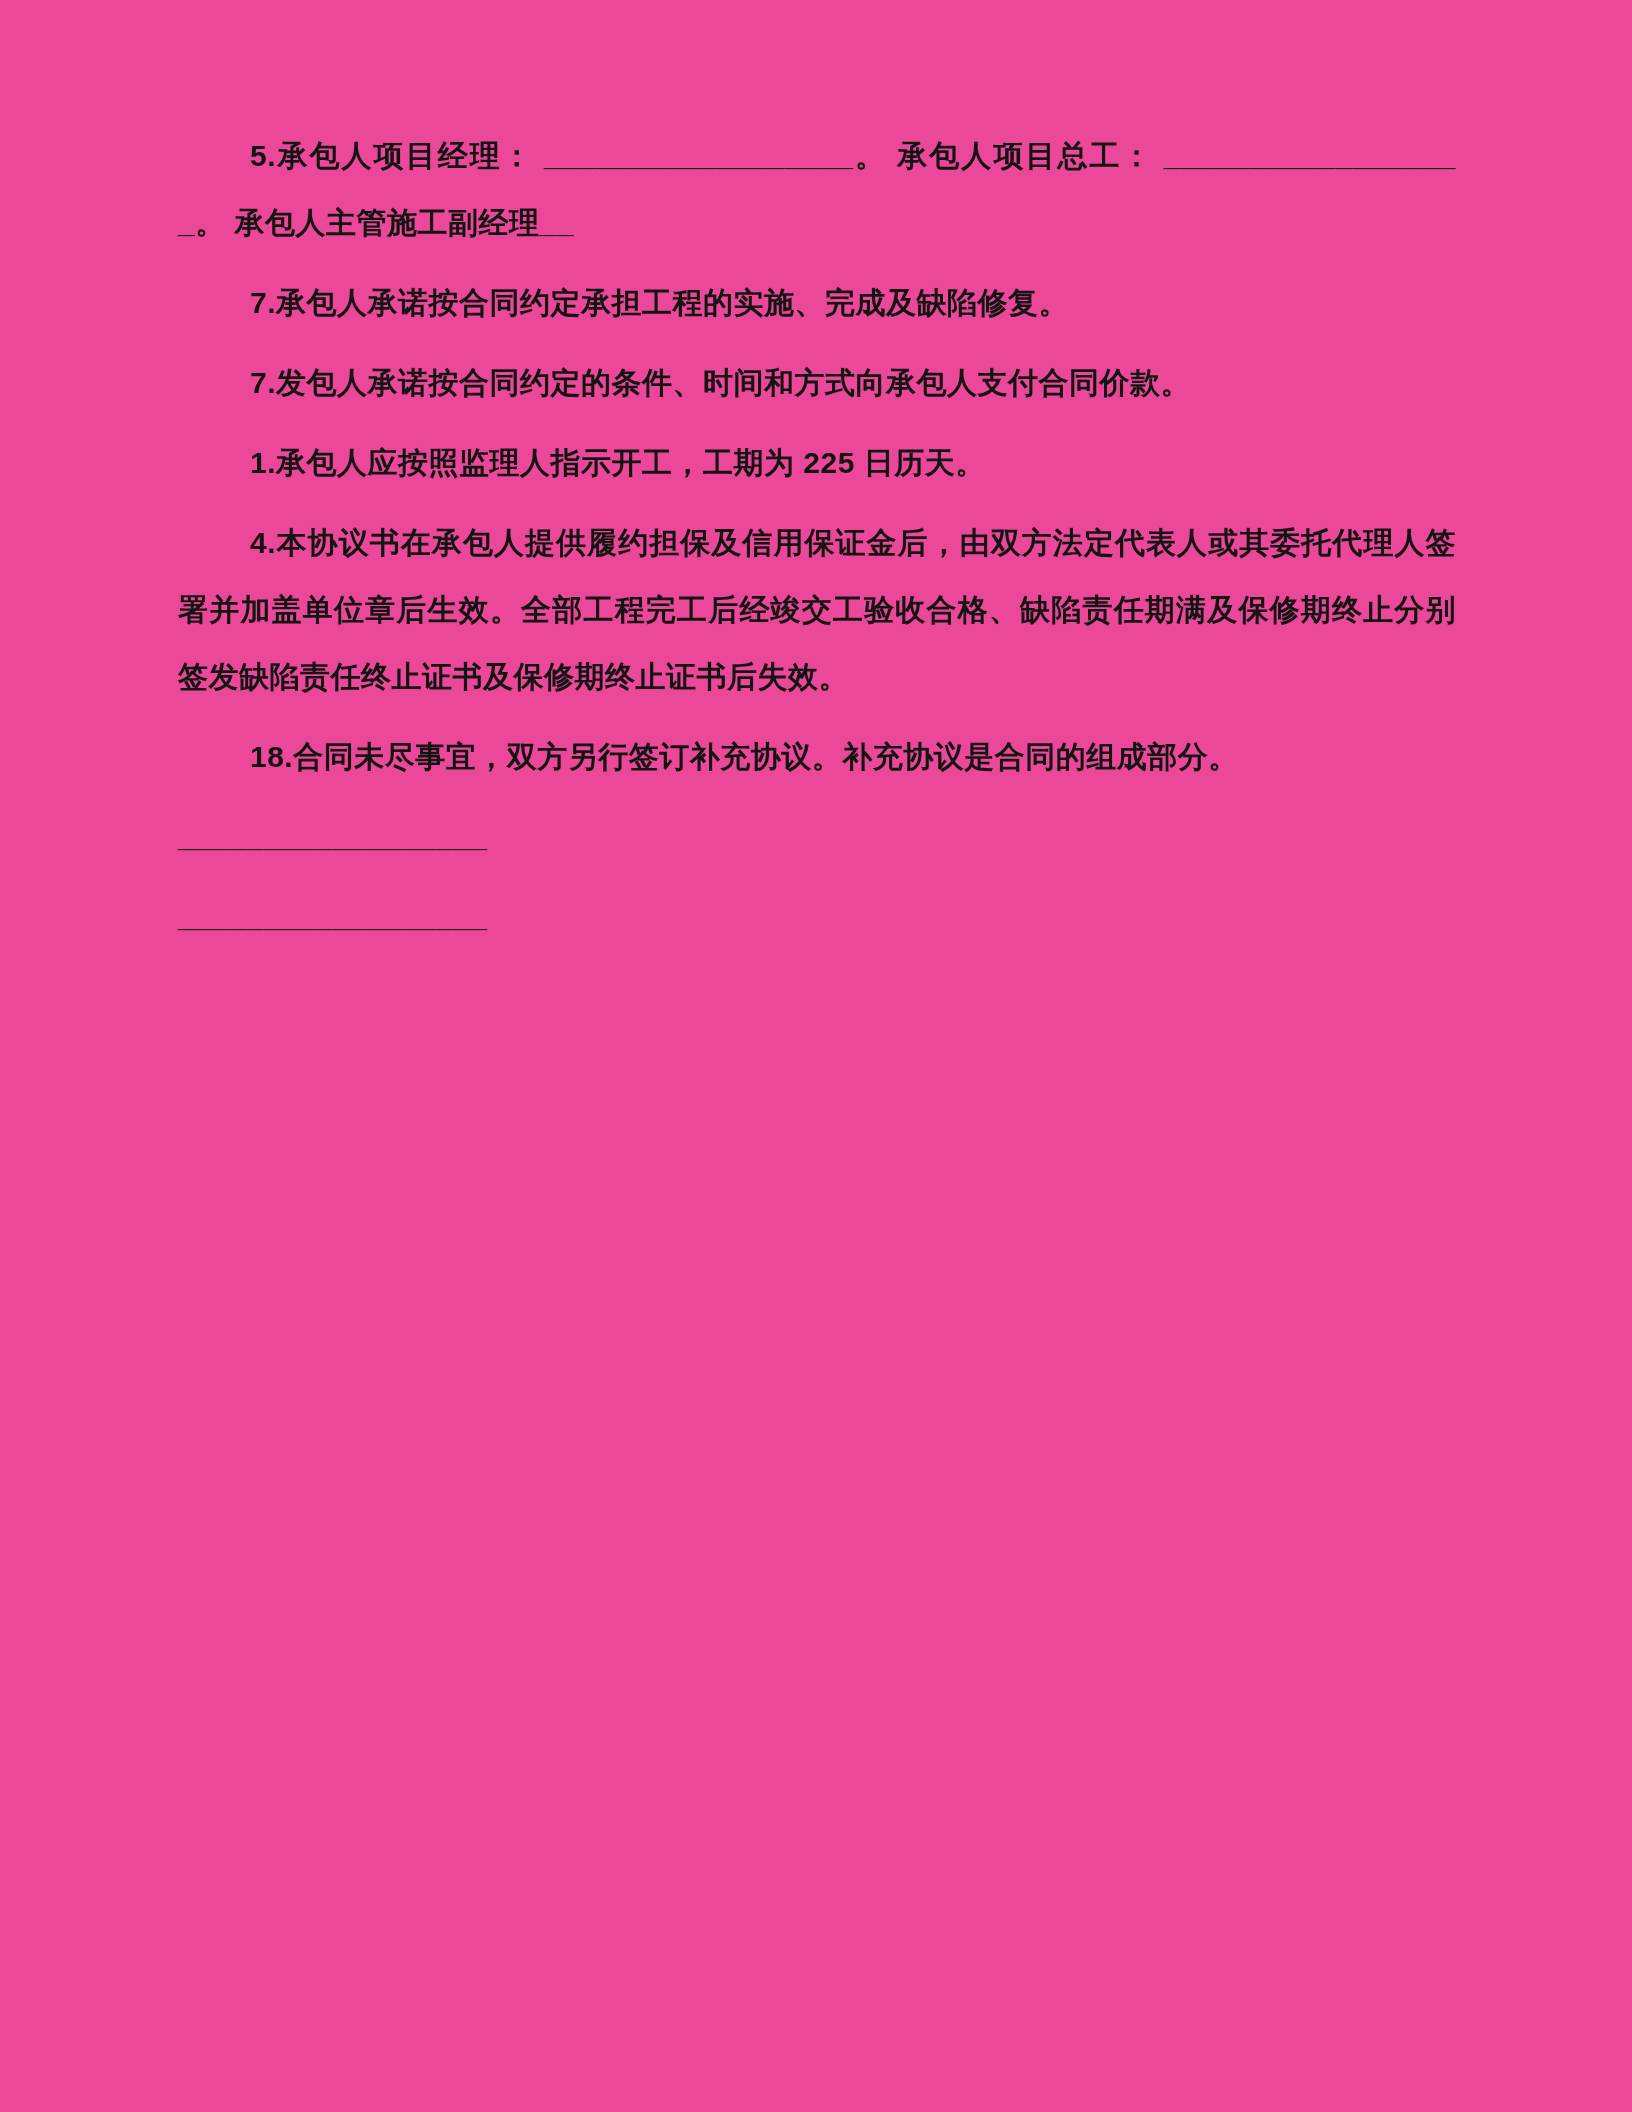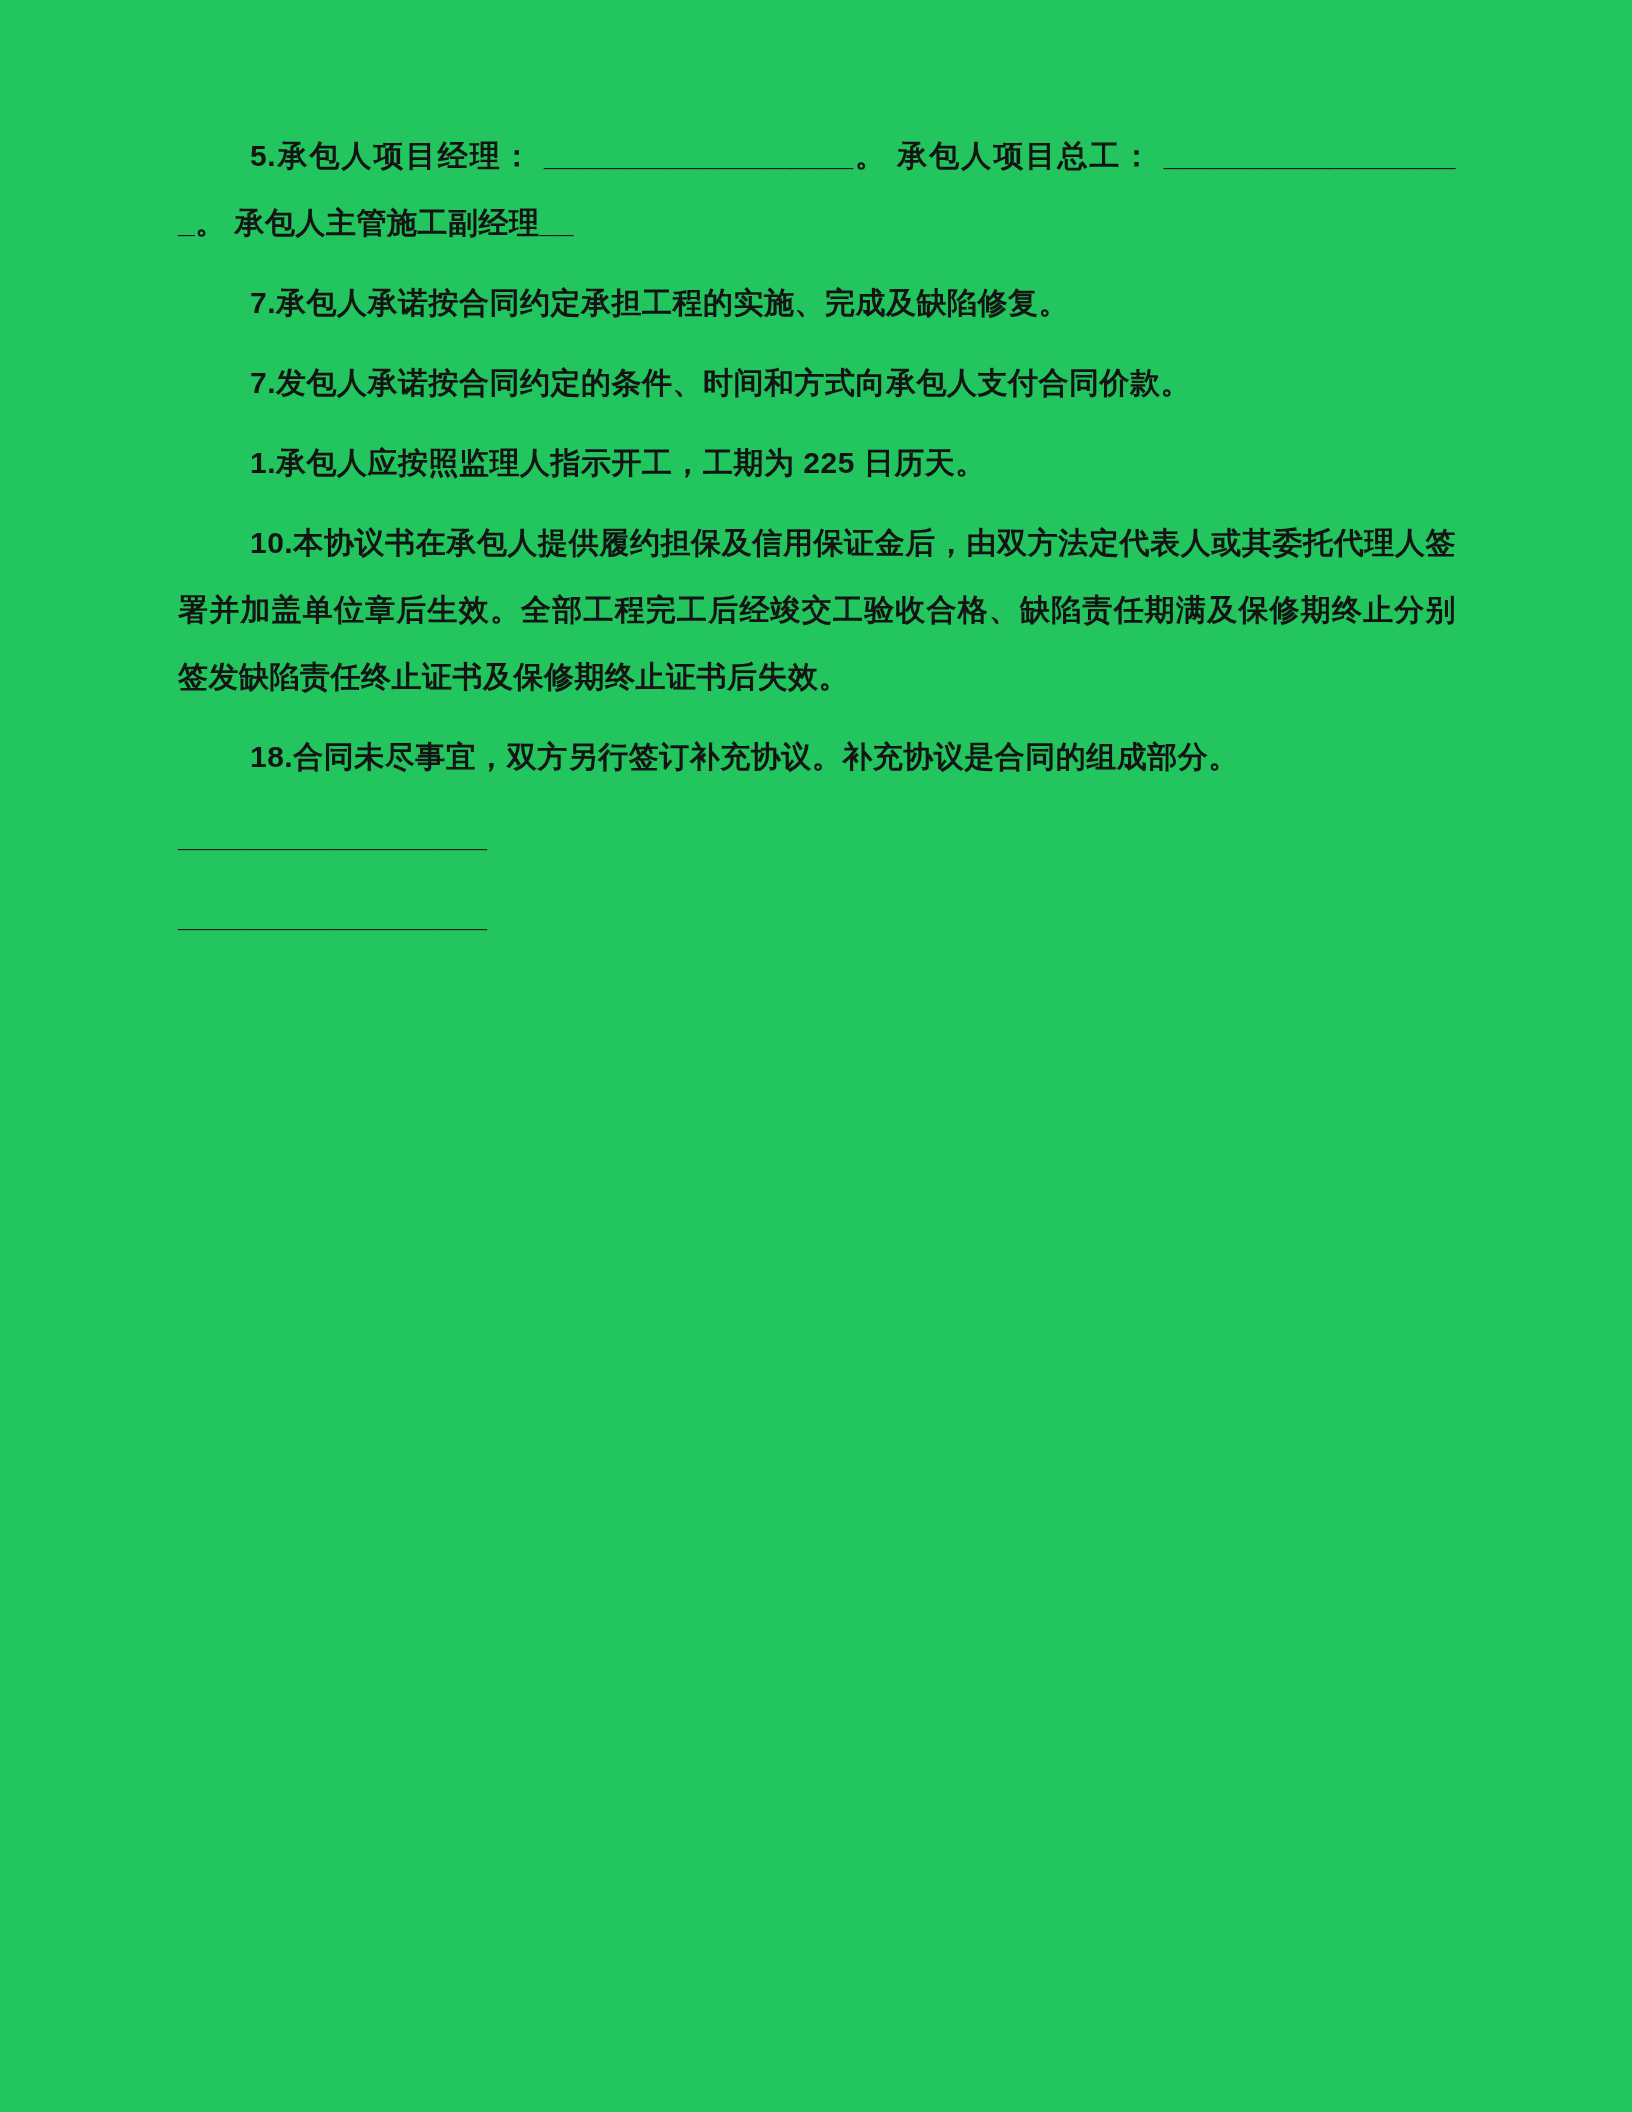--- a/index.html
+++ b/index.html
@@ -13,21 +13,21 @@
     position: relative;
     font-family: "Liberation Sans", "DejaVu Sans", sans-serif;
     color: #141414;
     overflow: hidden;
   }
   .page {
     box-sizing: border-box;
     width: 1632px;
     height: 2112px;
     padding: 122px 176px 120px 178px;
-    background: #22c55e;
+    background: #ec4899;
   }
   .doc-body p {
     margin: 0 0 13px 0;
     font-size: 30px;
     font-weight: 700;
     line-height: 67px;
     text-align: justify;
     text-indent: 72px;
     letter-spacing: 0.5px;
     word-break: break-all;
@@ -38,18 +38,18 @@
 </style>
 </head>
 <body>
 
 <div class="page">
   <div class="doc-body">
     <p>5.承包人项目经理： __________________。 承包人项目总工： __________________。 承包人主管施工副经理__</p>
     <p>7.承包人承诺按合同约定承担工程的实施、完成及缺陷修复。</p>
     <p>7.发包人承诺按合同约定的条件、时间和方式向承包人支付合同价款。</p>
     <p>1.承包人应按照监理人指示开工，工期为 225 日历天。</p>
-    <p>10.本协议书在承包人提供履约担保及信用保证金后，由双方法定代表人或其委托代理人签署并加盖单位章后生效。全部工程完工后经竣交工验收合格、缺陷责任期满及保修期终止分别签发缺陷责任终止证书及保修期终止证书后失效。</p>
+    <p>4.本协议书在承包人提供履约担保及信用保证金后，由双方法定代表人或其委托代理人签署并加盖单位章后生效。全部工程完工后经竣交工验收合格、缺陷责任期满及保修期终止分别签发缺陷责任终止证书及保修期终止证书后失效。</p>
     <p>18.合同未尽事宜，双方另行签订补充协议。补充协议是合同的组成部分。</p>
     <p class="flush">__________________</p>
     <p class="flush">__________________</p>
   </div>
 </div>
 
 </body></html>

